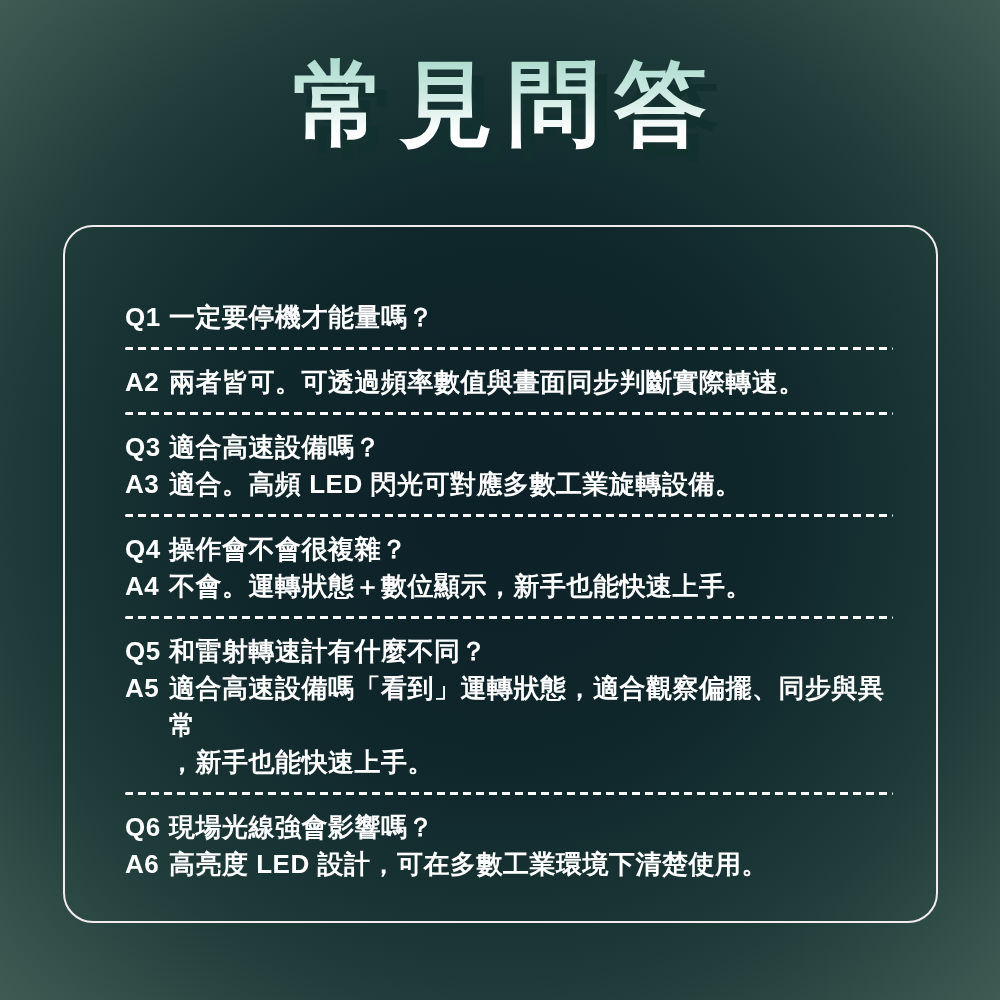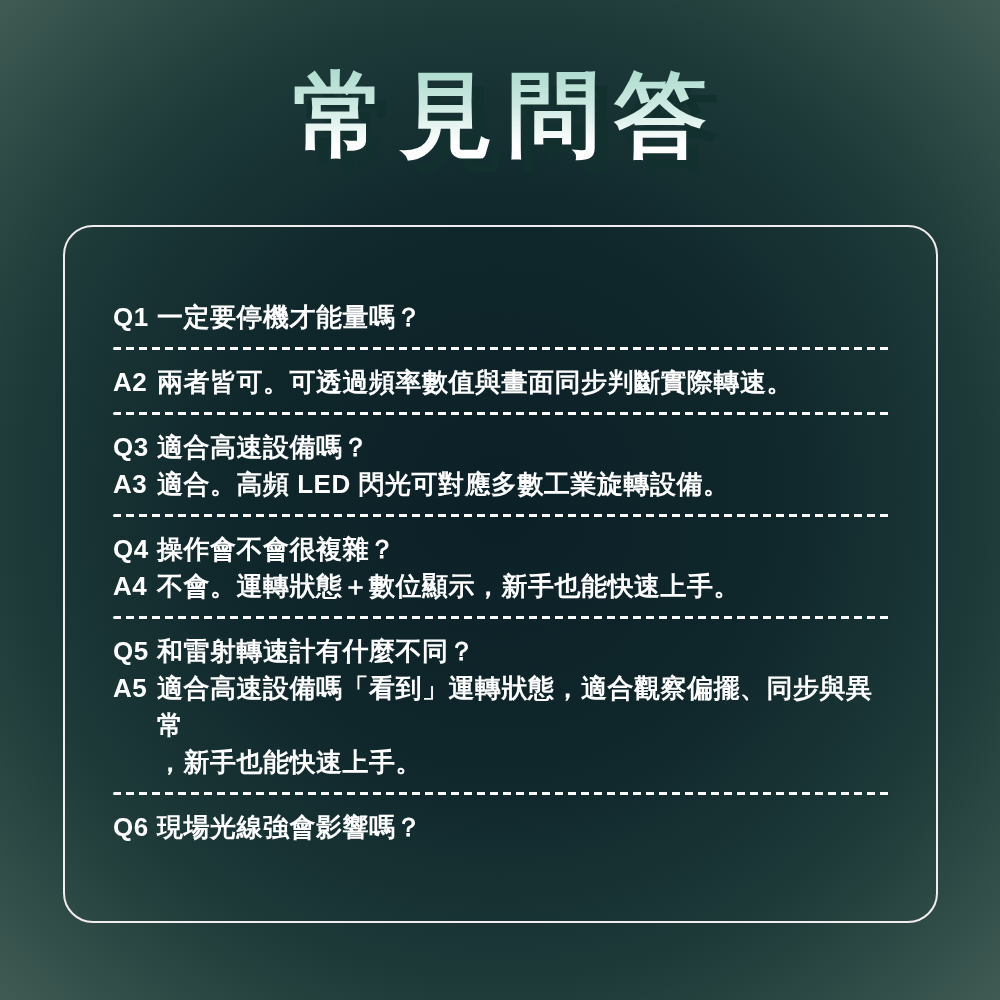--- a/index.html
+++ b/index.html
@@ -23,21 +23,21 @@
   .header {
     position: absolute;
     top: 52px;
     left: 0;
     width: 1000px;
     text-align: center;
   }
   .title {
     position: relative;
     display: inline-block;
-    margin: 12px;
+    margin: 1px;
     font-size: 93px;
     font-weight: 800;
     letter-spacing: 14px;
     line-height: 1.1;
     text-indent: 14px; 
     white-space: nowrap;
   }
   .title-shadow {
     position: absolute;
     left: 12px;
@@ -58,21 +58,21 @@
   
   .card {
     position: absolute;
     left: 63px;
     top: 225px;
     width: 875px;
     height: 698px;
     box-sizing: border-box;
     border: 2.5px solid #f2ecee;
     border-radius: 30px;
-    padding: 72px 43px 0 48px;
+    padding: 72px 43px 0 60px;
   }
 
   .qa-line {
     display: grid;
     grid-template-columns: 44px 1fr;
     font-size: 26px;
     line-height: 37px;
     color: #ffffff;
   }
   .qa-label {
@@ -161,15 +161,19 @@
       <span class="qa-text a-cont">，新手也能快速上手。</span>
     </div>
   </div>
   <div class="separator"></div>
 
   <div class="qa-item">
     <div class="qa-line">
       <span class="qa-label">Q6</span>
       <span class="qa-text">現場光線強會影響嗎？</span>
     </div>
+    <div class="qa-line">
+      <span class="qa-label">A6</span>
+      <span class="qa-text">高亮度 LED 設計，可在多數工業環境下清楚使用。</span>
+    </div>
   </div>
 
 </div>
 
 </body></html>

